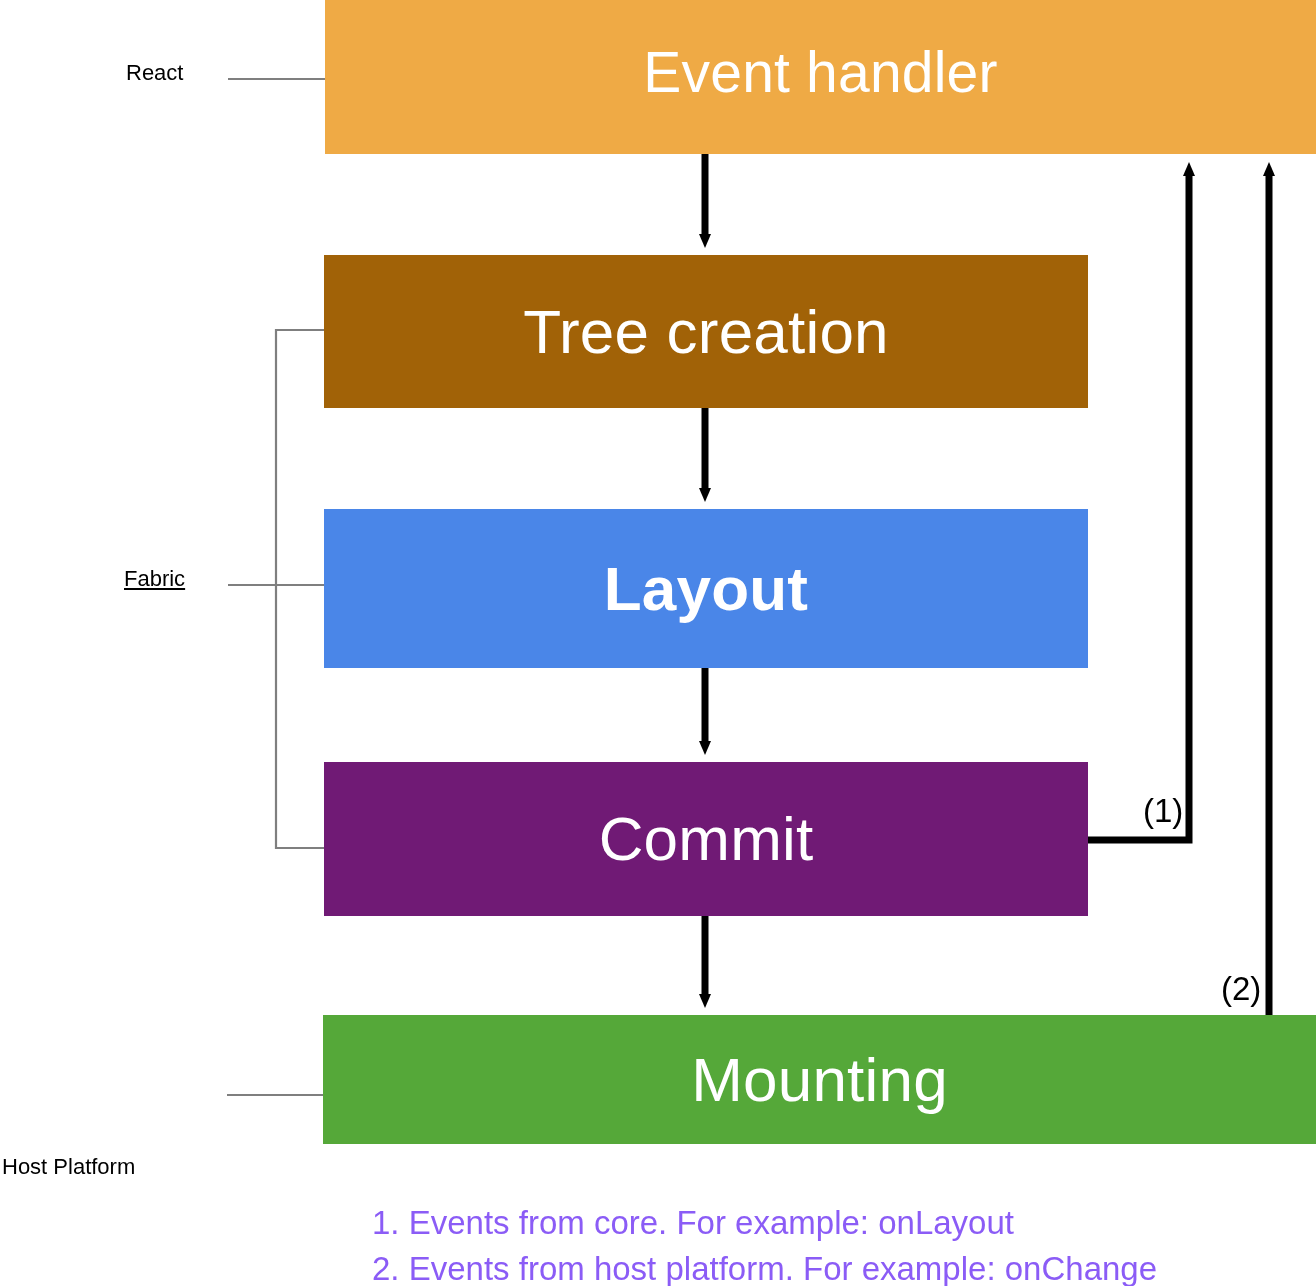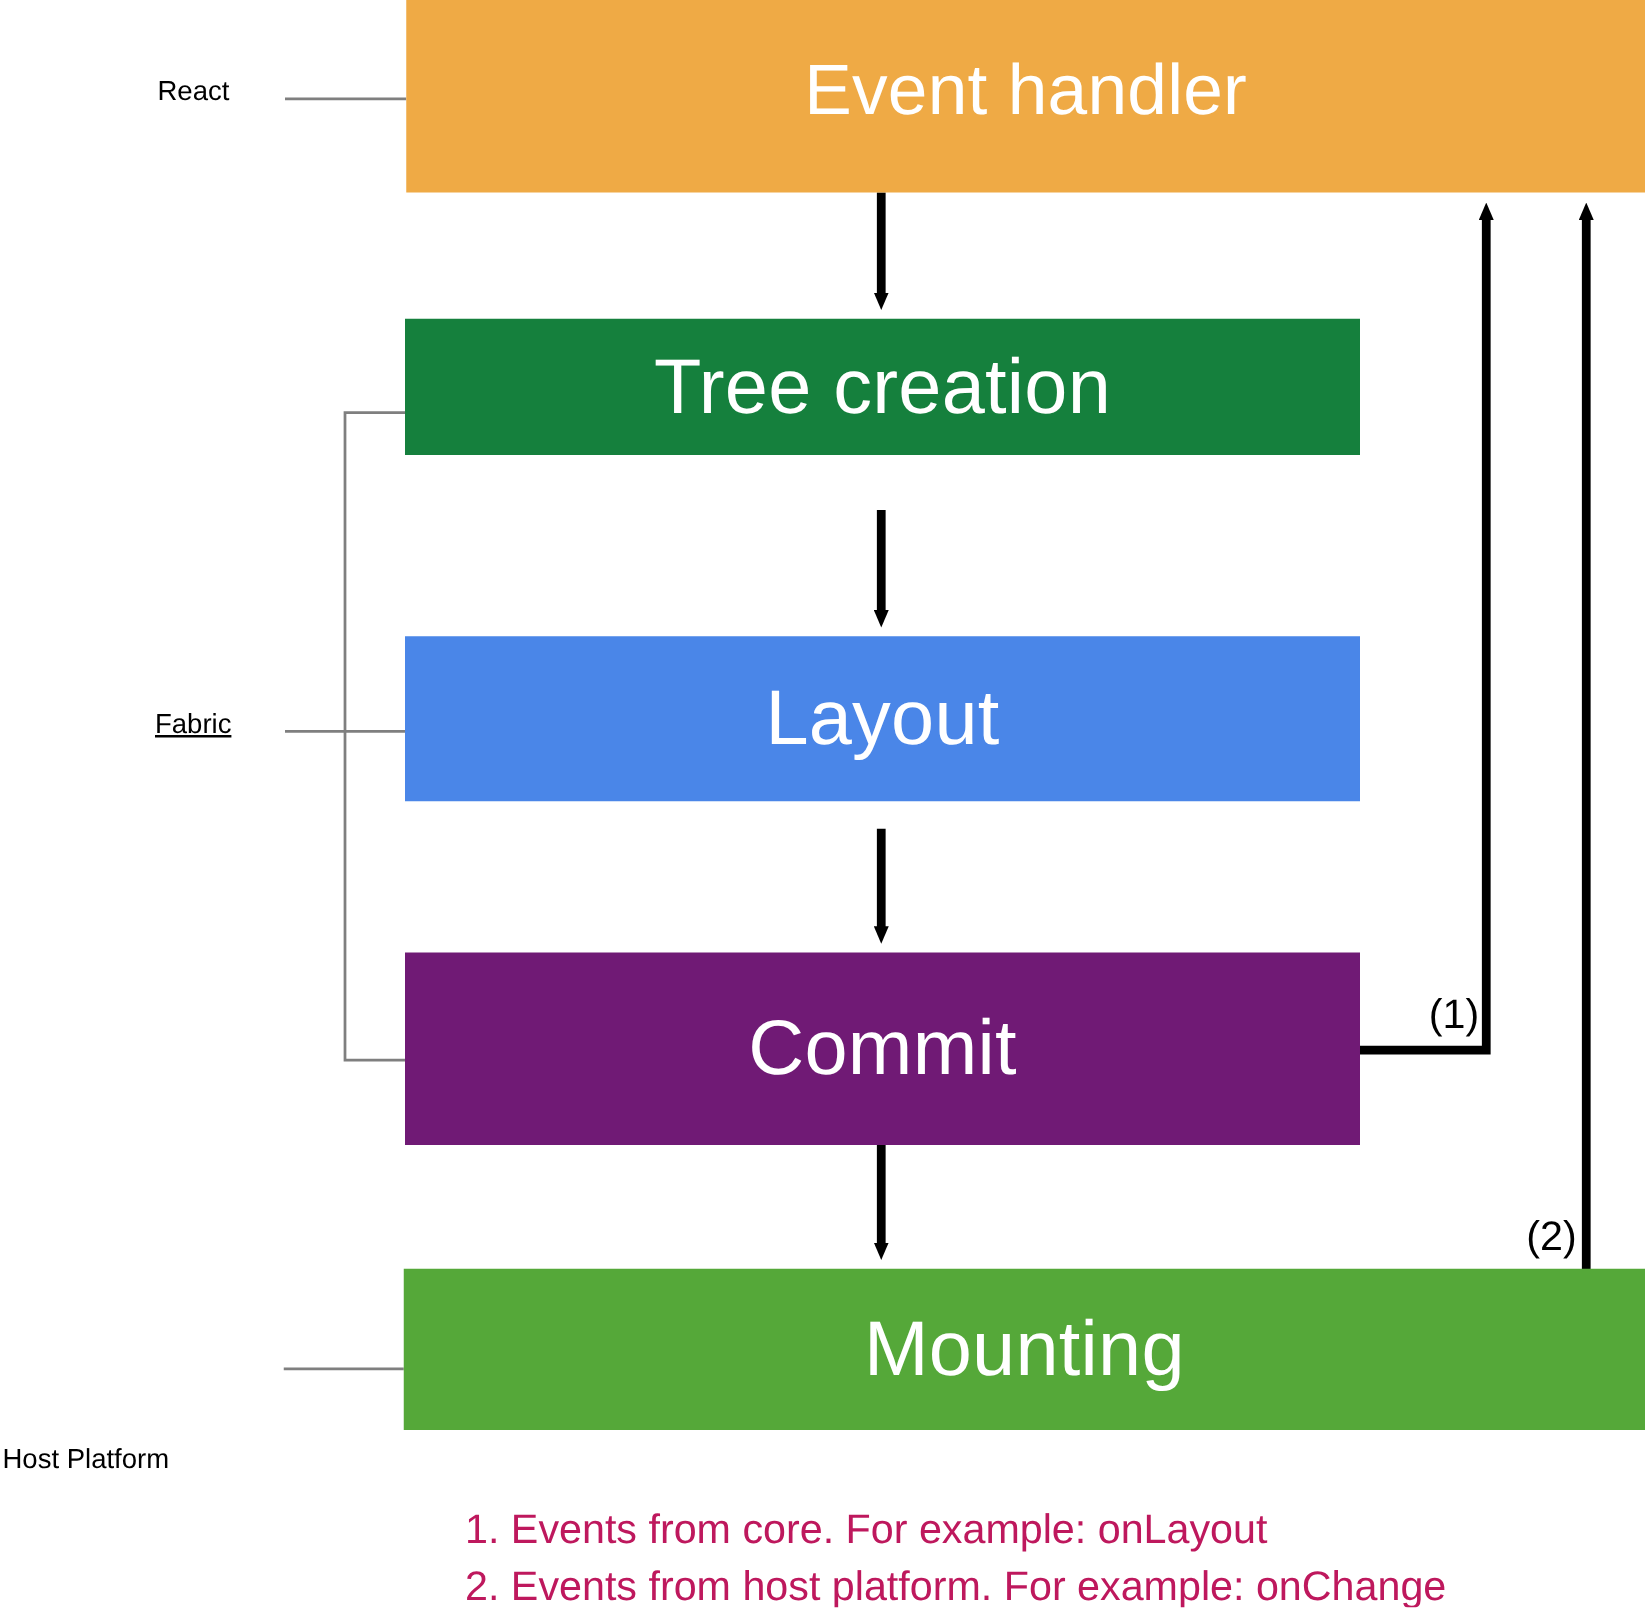--- a/index.html
+++ b/index.html
@@ -44,29 +44,30 @@
     top: -36px;
     width: 991px;
     height: 190px;
     background: #efaa45;
   }
   #box-event-handler .box-label { font-size: 57px; padding-top: 26px; }
   #box-tree-creation {
     left: 324px;
     top: 255px;
     width: 764px;
-    height: 109px;
-    background: #15803d;
+    height: 153px;
+    background: #a16207;
   }
   #box-layout {
     left: 324px;
     top: 509px;
     width: 764px;
-    height: 132px;
+    height: 159px;
     background: #4a86e8;
+    font-weight: bold;
   }
   #box-commit {
     left: 324px;
     top: 762px;
     width: 764px;
     height: 154px;
     background: #701a75;
   }
   #box-mounting {
     left: 323px;
@@ -98,21 +99,21 @@
     white-space: nowrap;
     line-height: 1;
   }
   #label-step-1 { left: 1143px; top: 794px; }
   #label-step-2 { left: 1221px; top: 972px; }
 
   .footnote {
     position: absolute;
     left: 372px;
     font-size: 33px;
-    color: #be185d;
+    color: #8b5cf6;
     white-space: nowrap;
     line-height: 1;
   }
   #footnote-1 { top: 1206px; }
   #footnote-2 { top: 1252px; }
 </style>
 </head>
 <body>
 
 <div id="stage">

